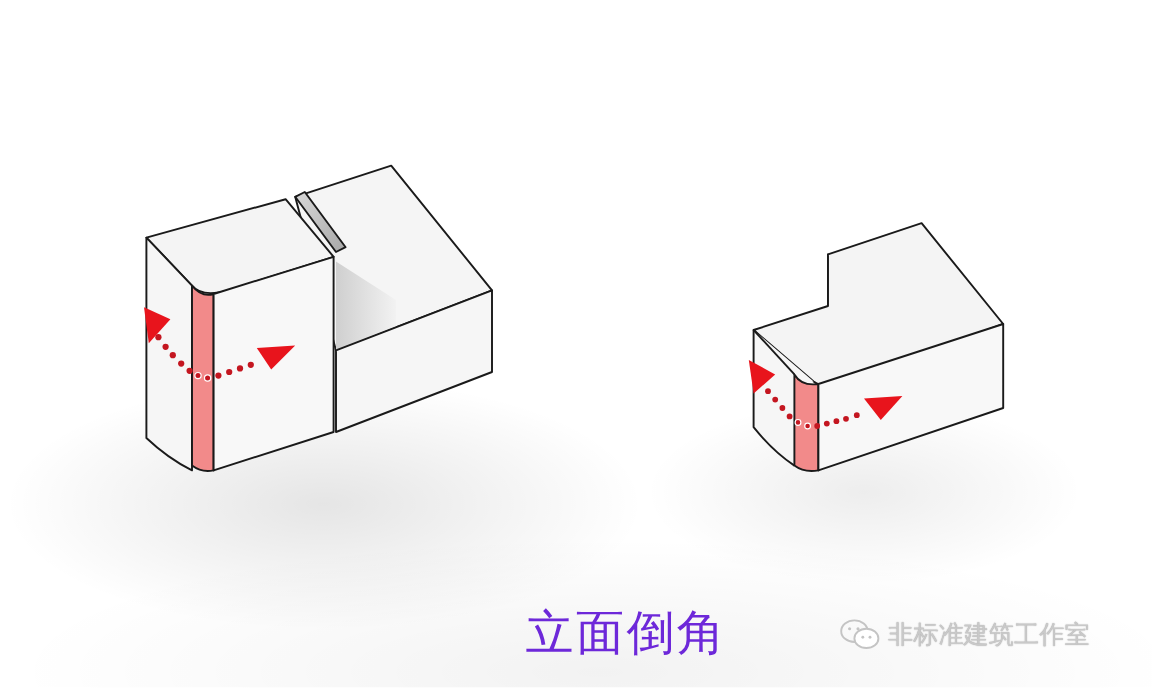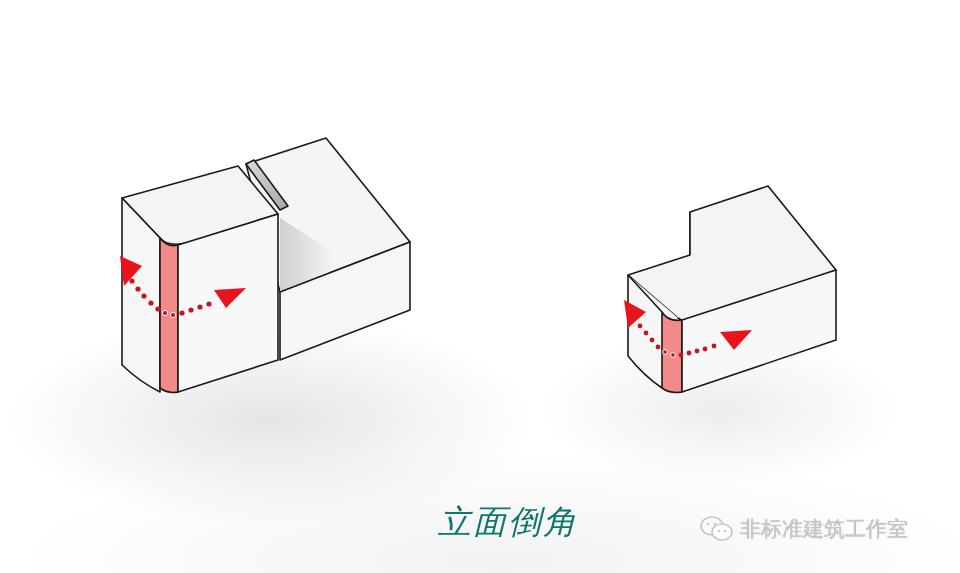--- a/index.html
+++ b/index.html
@@ -11,21 +11,21 @@
   .bg-shadow {
     position: absolute; left: 0; top: 0; width: 960px; height: 573px;
     background:
       radial-gradient(ellipse 380px 150px at 270px 420px, rgba(0,0,0,0.10), rgba(0,0,0,0) 70%),
       radial-gradient(ellipse 260px 110px at 720px 410px, rgba(0,0,0,0.07), rgba(0,0,0,0) 70%),
       radial-gradient(ellipse 700px 160px at 500px 560px, rgba(0,0,0,0.05), rgba(0,0,0,0) 70%);
   }
   svg.diagram { position: absolute; left: 0; top: 0; }
   .caption {
     position: absolute; left: 438px; top: 500px;
-    font-size: 33px; color: #0f766e; letter-spacing: 2px; font-style: italic;
+    font-size: 40px; color: #6d28d9; letter-spacing: 2px;
   }
   .watermark {
     position: absolute; left: 700px; top: 515px;
     display: flex; align-items: center; gap: 6px;
     color: #c9c9c9; font-size: 21px;
     text-shadow: 0 0 1px #999;
   }
 </style>
 </head>
 <body>

